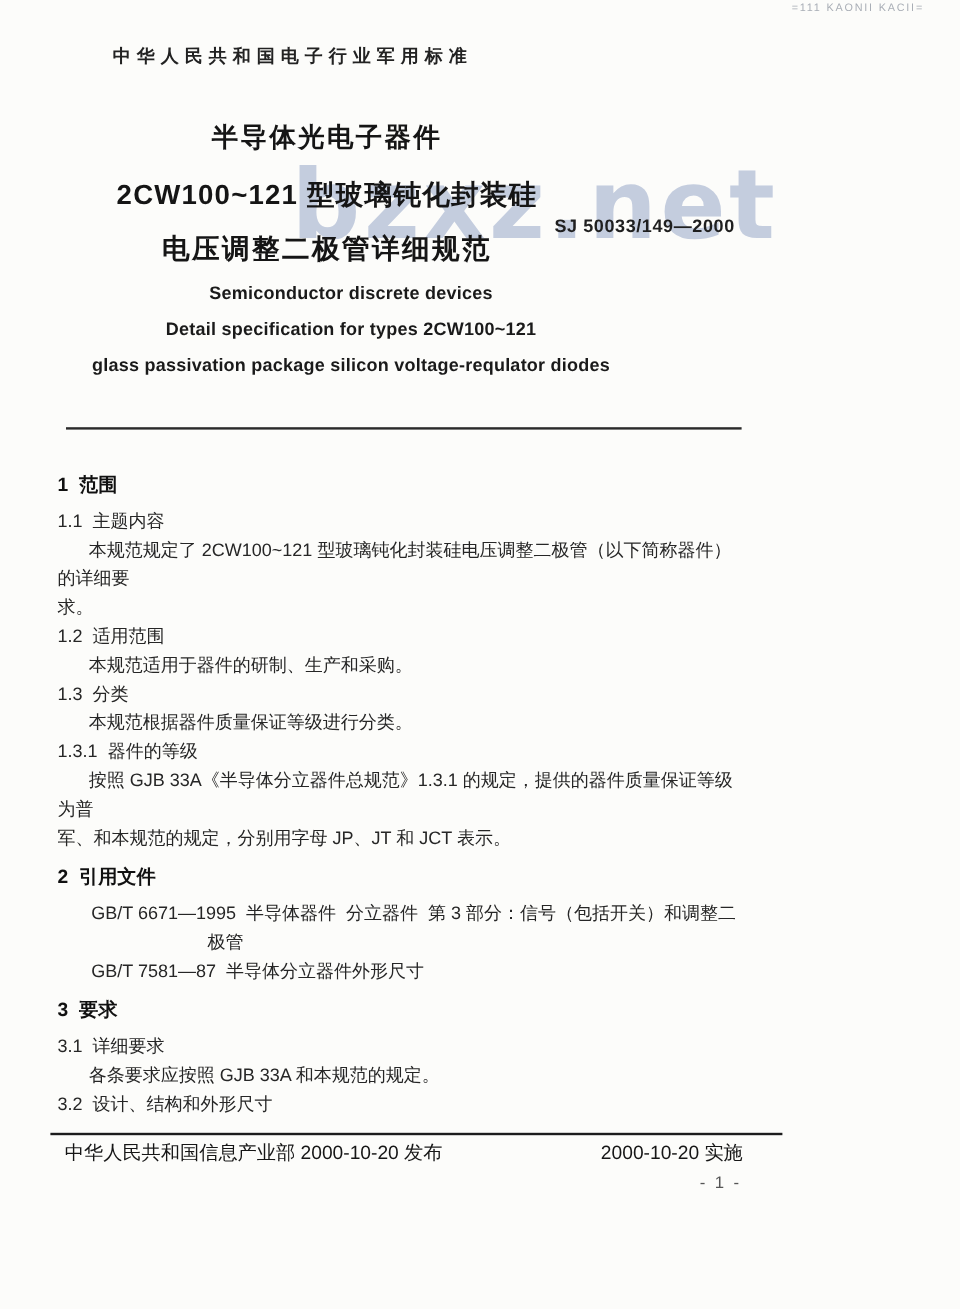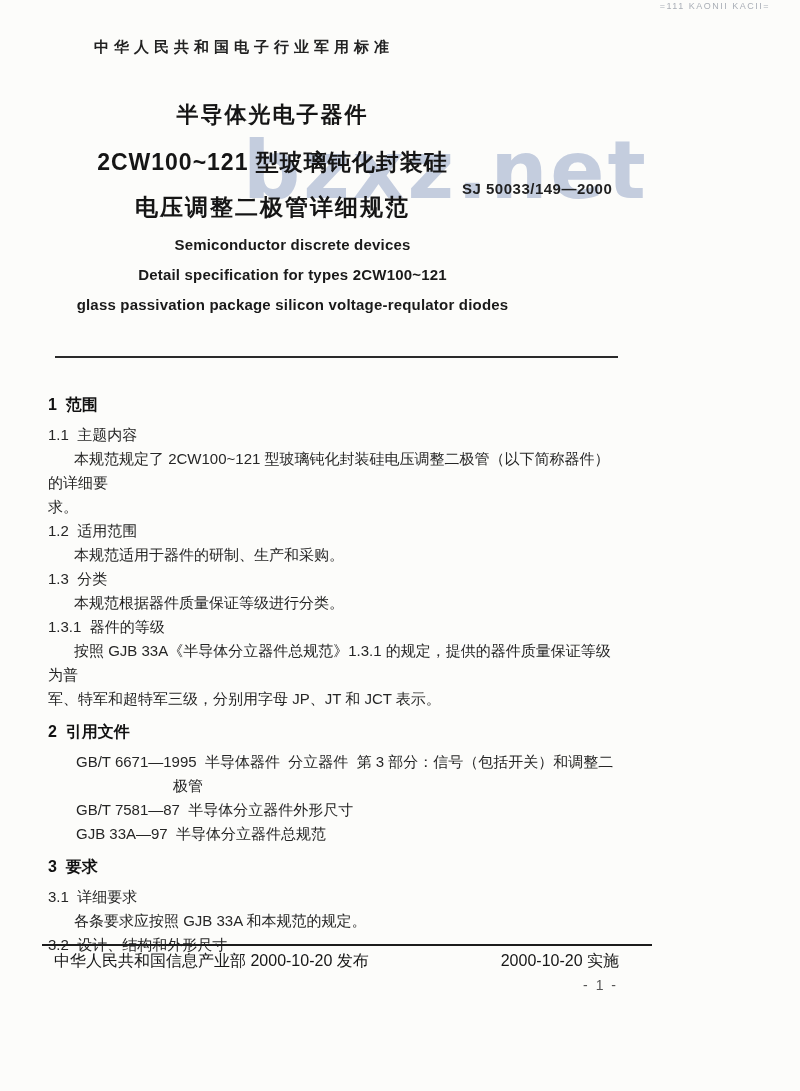--- a/index.html
+++ b/index.html
@@ -112,26 +112,25 @@
       <div class="ln h1">1  范围</div>
       <div class="ln h2">1.1  主题内容</div>
       <div class="ln p">本规范规定了 2CW100~121 型玻璃钝化封装硅电压调整二极管（以下简称器件）的详细要</div>
       <div class="ln p-cont">求。</div>
       <div class="ln h2">1.2  适用范围</div>
       <div class="ln p">本规范适用于器件的研制、生产和采购。</div>
       <div class="ln h2">1.3  分类</div>
       <div class="ln p">本规范根据器件质量保证等级进行分类。</div>
       <div class="ln h2">1.3.1  器件的等级</div>
       <div class="ln p">按照 GJB 33A《半导体分立器件总规范》1.3.1 的规定，提供的器件质量保证等级为普</div>
-      <div class="ln p-cont">军、特军和超特军三级，分别用字母 JP、JT 和 JCT 表示。</div>
+      <div class="ln p-cont">军、和本规范的规定，分别用字母 JP、JT 和 JCT 表示。</div>
       <div class="ln h1">2  引用文件</div>
       <div class="ln ref">GB/T 6671—1995  半导体器件  分立器件  第 3 部分：信号（包括开关）和调整二</div>
       <div class="ln ref-cont">极管</div>
       <div class="ln ref">GB/T 7581—87  半导体分立器件外形尺寸</div>
-      <div class="ln ref">GJB 33A—97  半导体分立器件总规范</div>
       <div class="ln h1">3  要求</div>
       <div class="ln h2">3.1  详细要求</div>
       <div class="ln p">各条要求应按照 GJB 33A 和本规范的规定。</div>
       <div class="ln h2">3.2  设计、结构和外形尺寸</div>
     </div>
 
   <div class="divider-bottom"></div>
 
   <div class="footer-row">
     <span class="footer-issue">中华人民共和国信息产业部 2000-10-20 发布</span>

